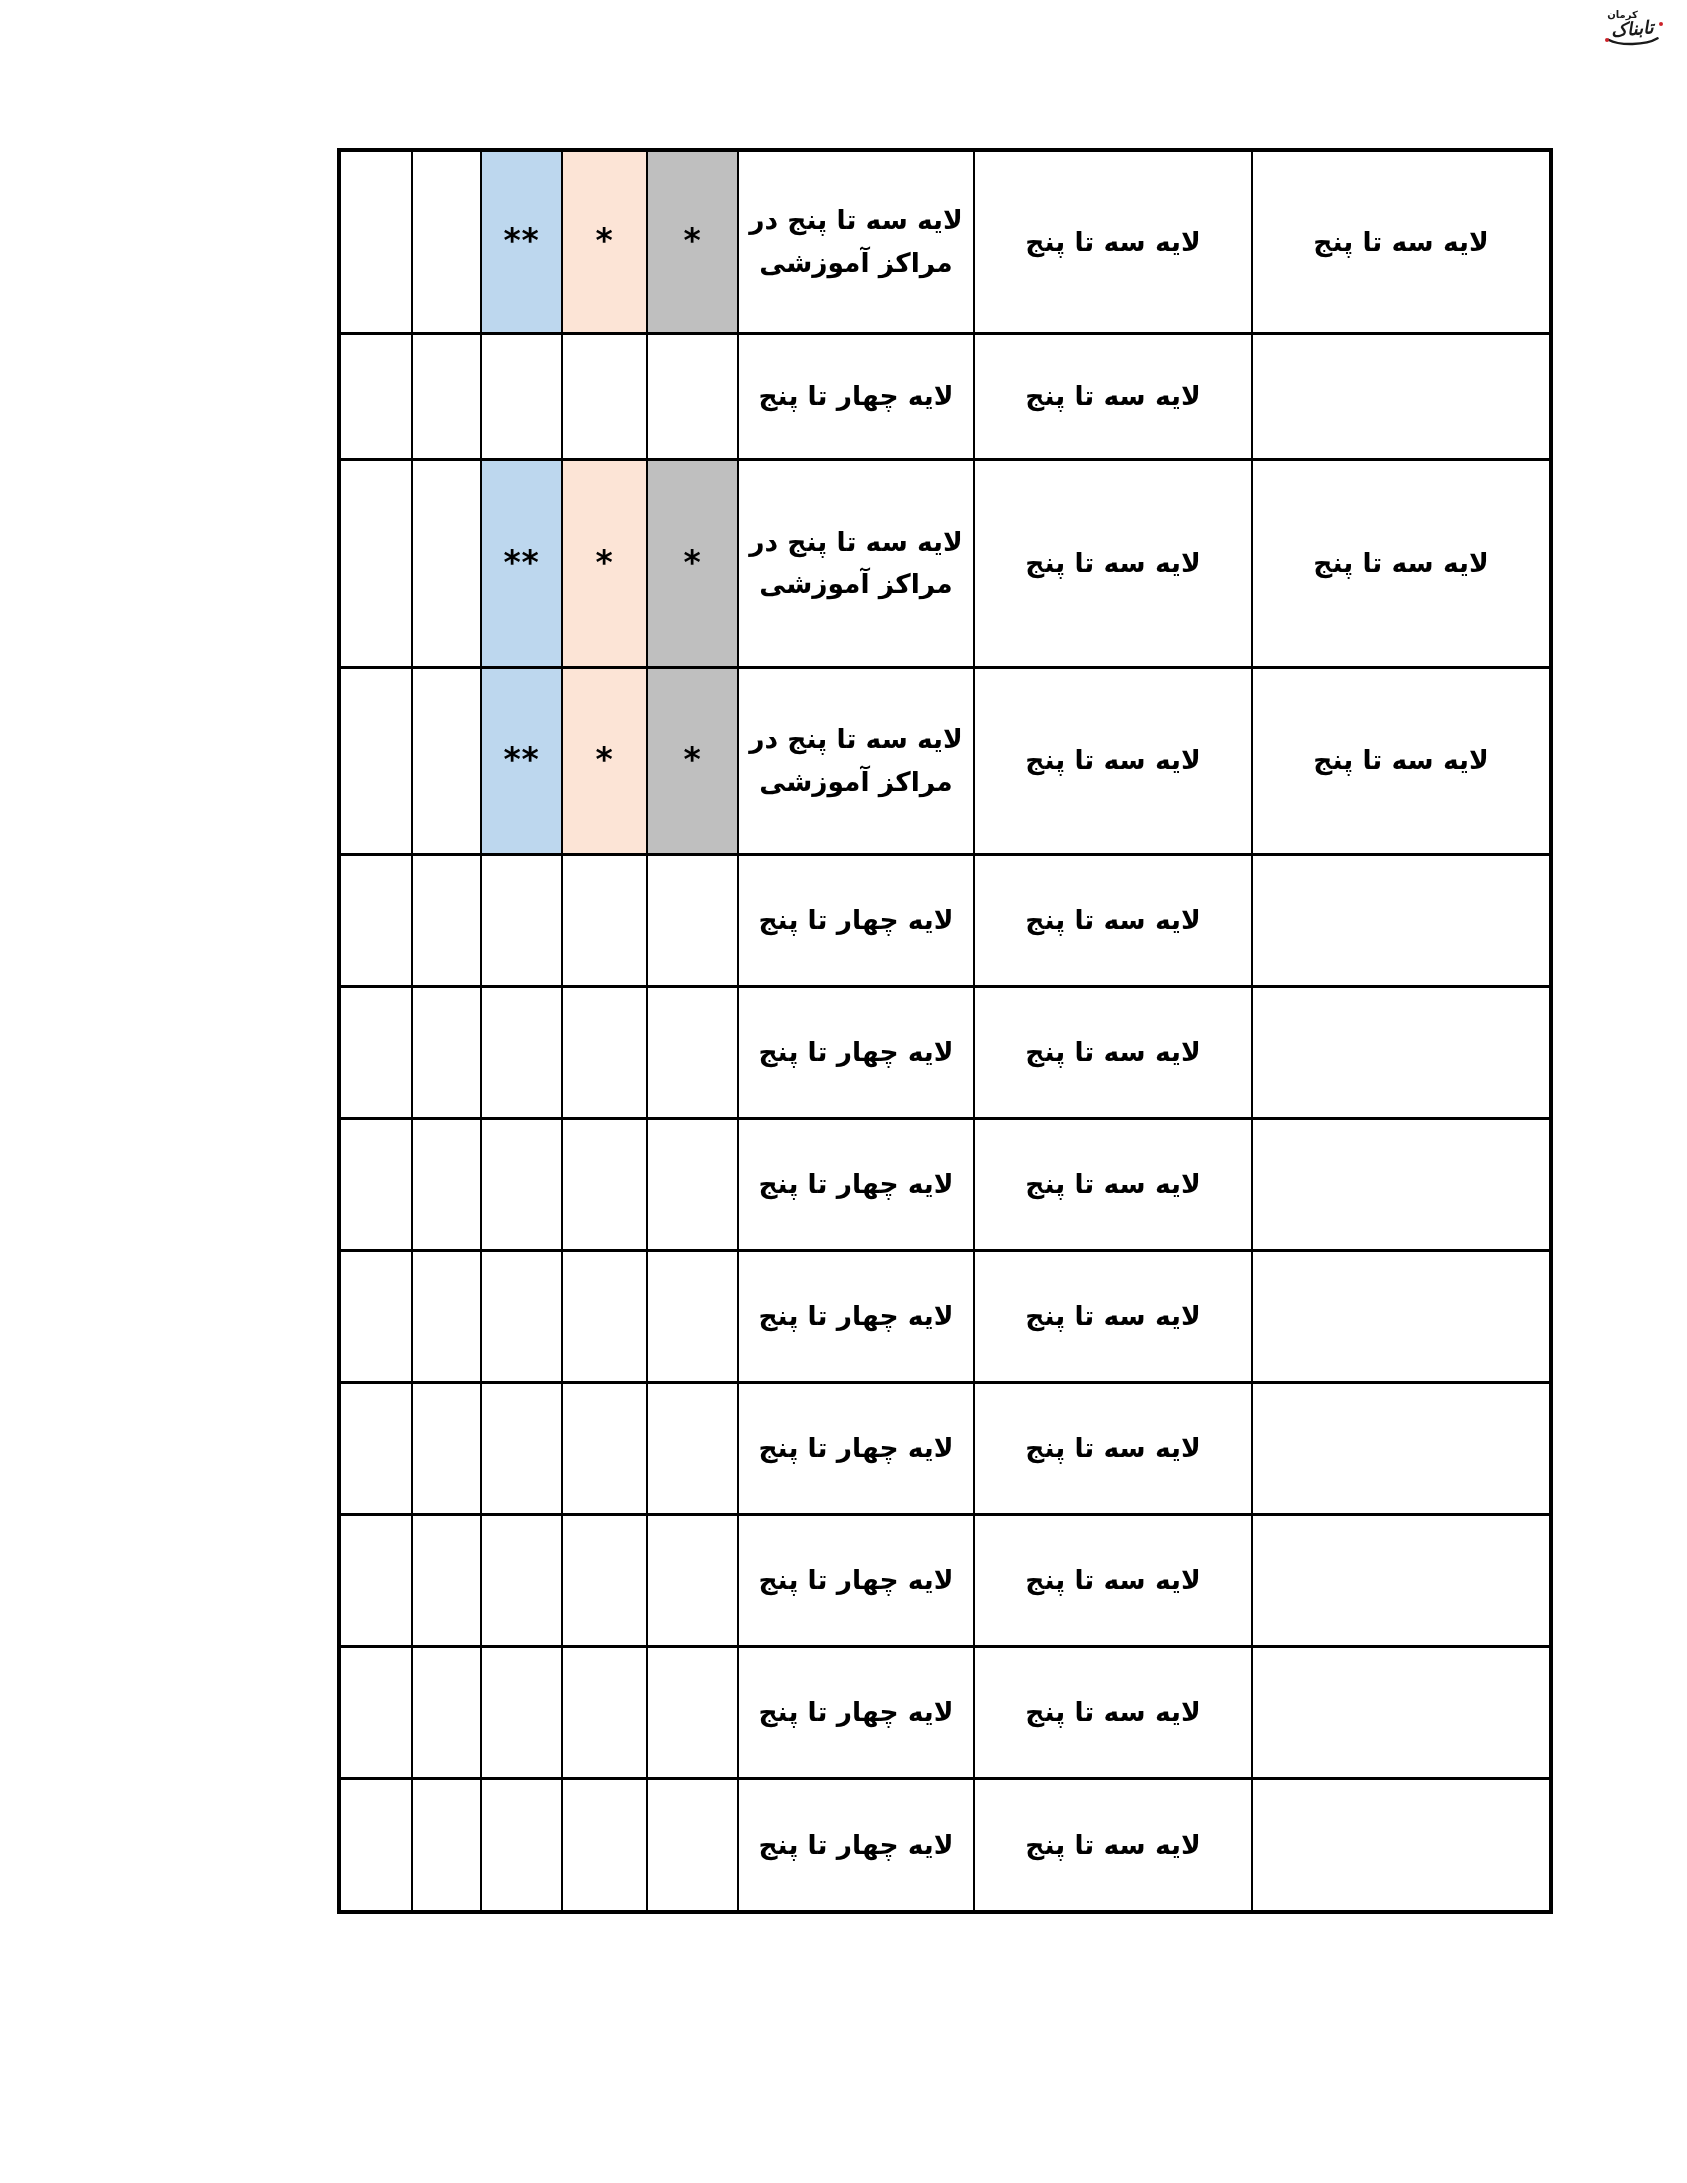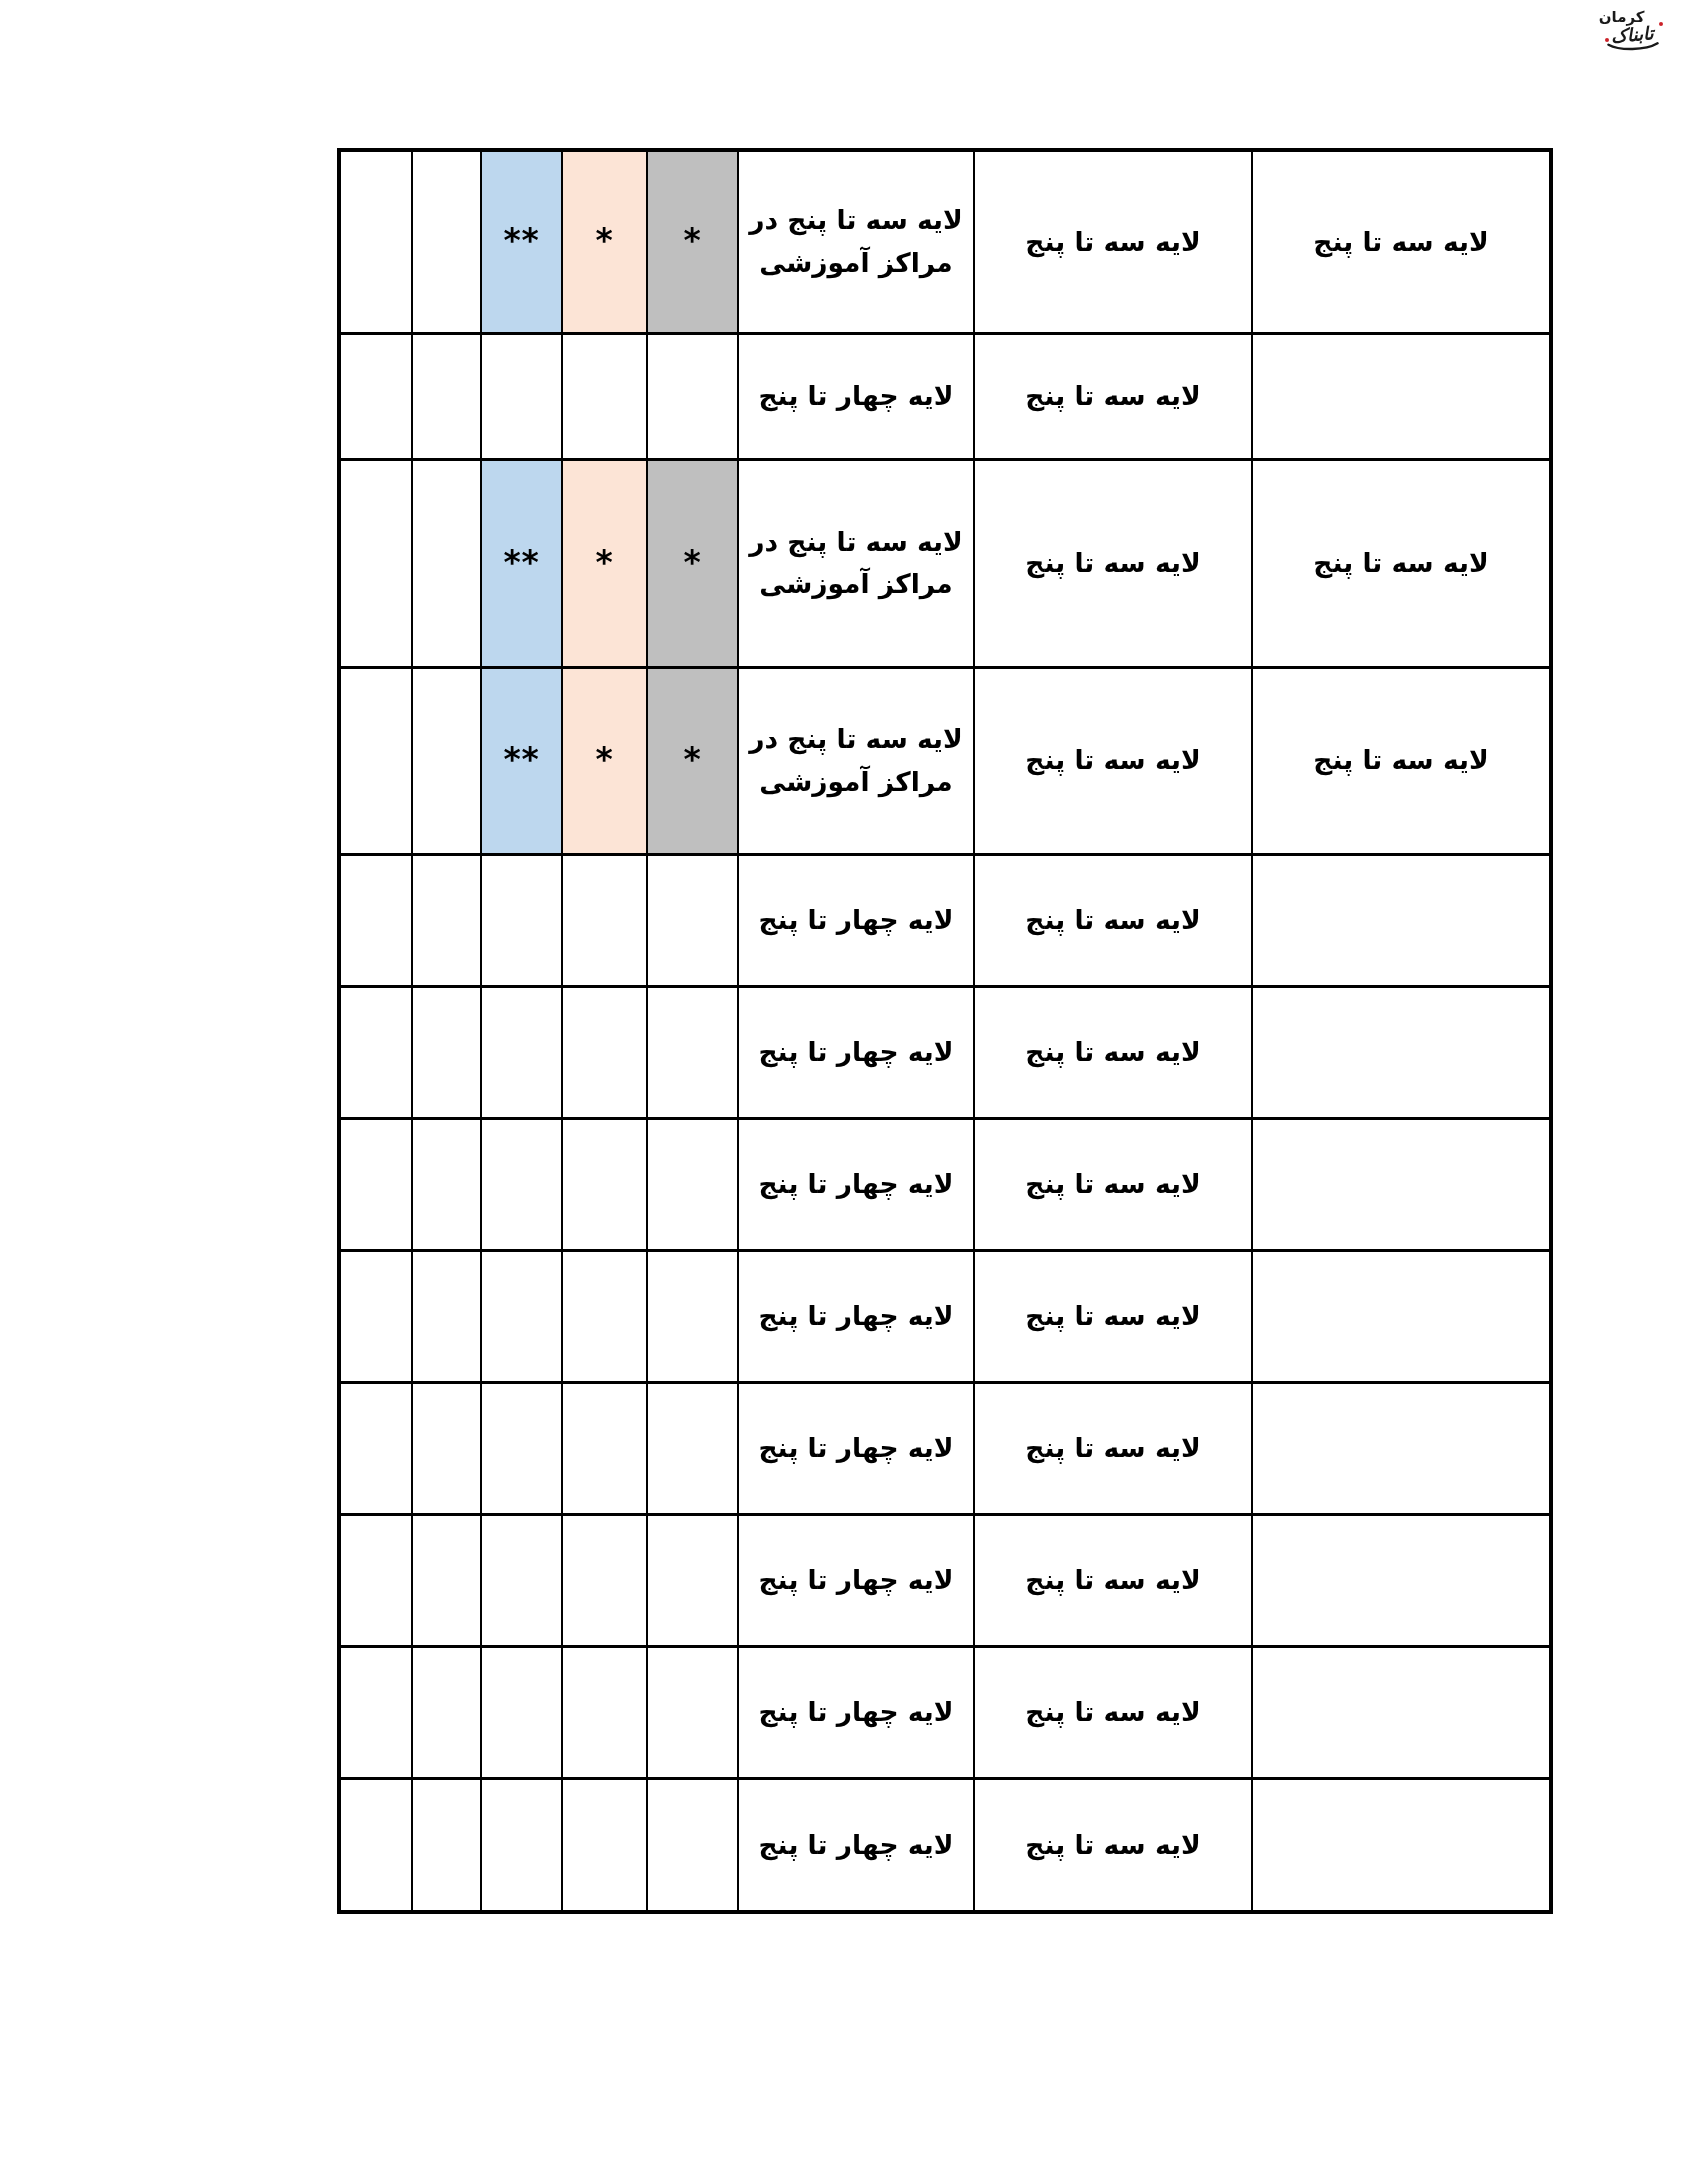--- a/index.html
+++ b/index.html
@@ -15,21 +15,21 @@
   .logo{
     position:absolute;
     top:9.3px;right:22.5px;
     width:64px;
     color:#1a1a1a;
     direction:rtl;
     text-align:center;
   }
   .logo-city{
     display:block;
-    font-size:15px;
+    font-size:10px;
     font-weight:bold;
     margin:0 20px 0 0;
     line-height:1.1;
   }
   .logo-name{
     display:inline-block;
     font-size:18px;
     font-weight:bold;
     font-style:italic;
     line-height:1.05;

